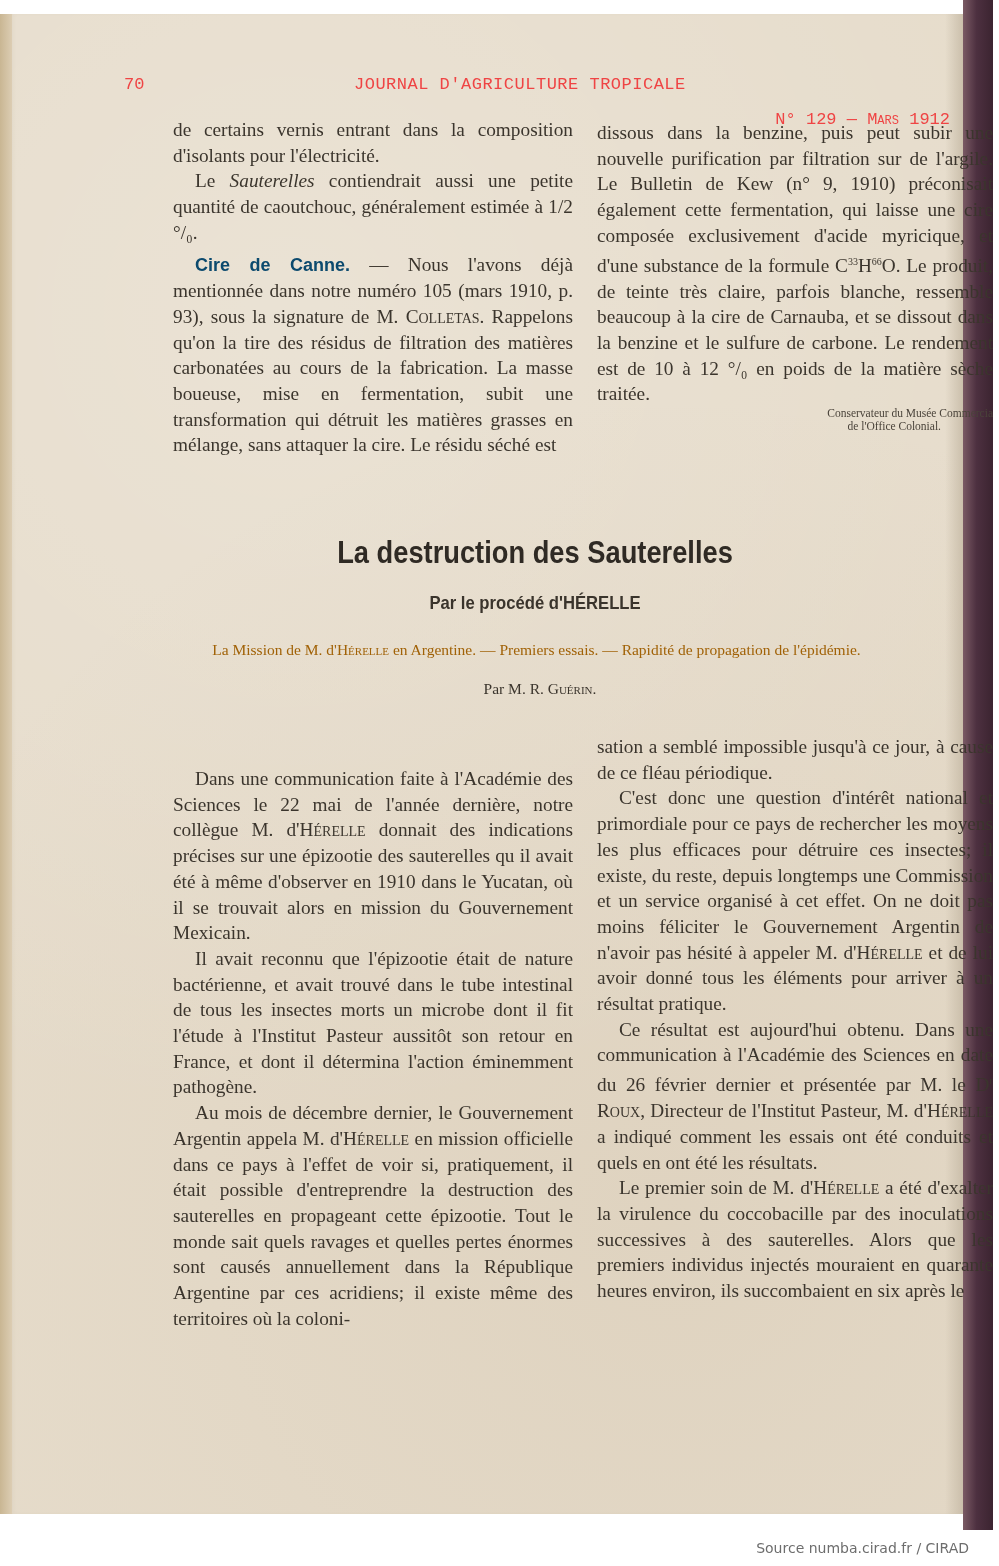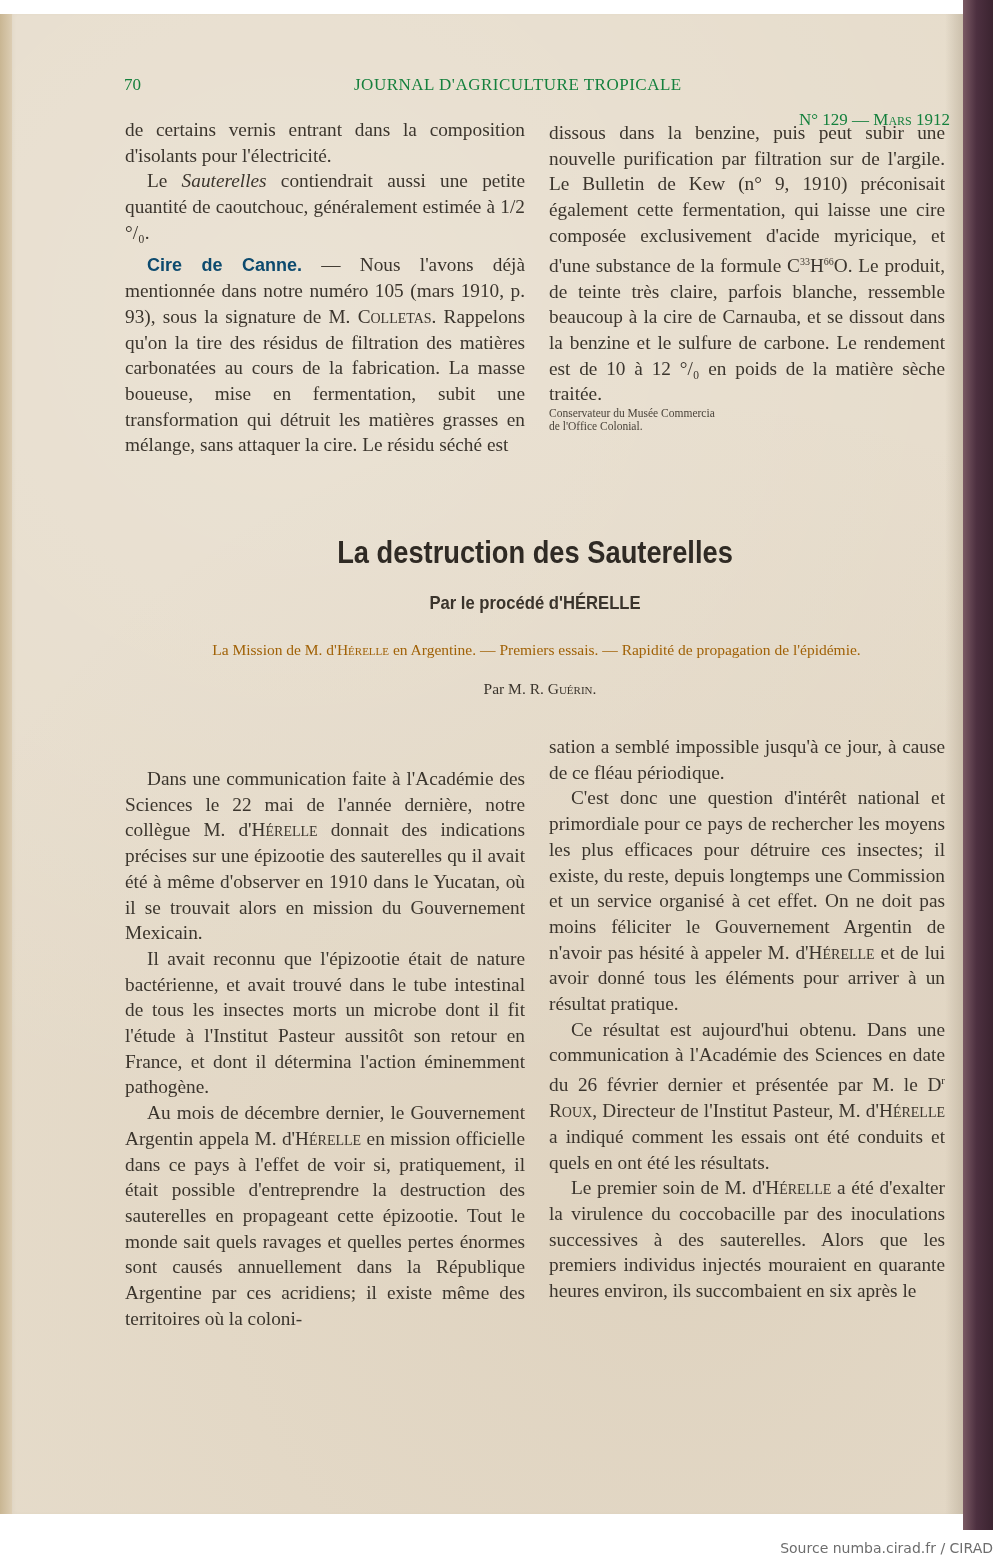--- a/index.html
+++ b/index.html
@@ -22,49 +22,50 @@
   }
   .page-right-shadow {
     position: absolute; left: 945px; top: 14px; width: 18px; height: 1500px;
     background: linear-gradient(to right, rgba(230,220,203,0), rgba(200,188,168,0.9));
   }
   .binding {
     position: absolute; left: 963px; top: 0; width: 30px; height: 1530px;
     background: linear-gradient(to right, #7a5a64, #4d3040 45%, #3b2430);
   }
   .source {
-    position: absolute; right: 6px; top: 1540px;
+    position: absolute; right: 30px; top: 1540px;
     font-family: "DejaVu Sans", sans-serif; font-size: 14px; color: #6d6d6d;
   }
   .running-head {
     position: absolute; left: 124px; top: 75px; width: 826px; height: 22px;
-    font-family: Liberation Serif, serif; color: #15803d; font-size: 17px;
+    font-family: Liberation Mono, monospace; color: #ef4444; font-size: 17px;
   }
   .running-head .folio { position: absolute; left: 0; top: 0; }
   .running-head .journal { position: absolute; left: 230px; top: 0; letter-spacing: 0.5px; }
   .running-head .issue { position: absolute; right: 0; top: 0; margin-top: 35px; }
   .sc { font-variant: small-caps; }
 
   .col {
     position: absolute; font-family: "Liberation Serif", serif;
     font-size: 19.3px; line-height: 25.7px; color: #3b352d;
     text-align: justify;
+    margin-left: 48px;
   }
   .col p { margin: 0; }
   .col .indent { text-indent: 22px; }
   .col .gap { margin-top: 6px; }
 
   .col-a { left: 125px; top: 117px; width: 400px; }
   .col-b { left: 549px; top: 120px; width: 396px; }
   .col-c { left: 125px; top: 766px; width: 400px; }
   .col-d { left: 549px; top: 734px; width: 396px; }
 
   .bold-lead { font-family: "Liberation Sans", sans-serif; font-weight: bold; font-size: 18px; color: #0c4a6e; }
   .signature { text-align: right; padding-right: 20px; margin-top: 6px !important; font-size: 16px; letter-spacing: 1px; }
-  .affil { font-family: "Liberation Serif", serif; font-size: 11.5px; line-height: 13px; color: #4a433a; }
+  .affil { text-align: right; font-family: "Liberation Serif", serif; font-size: 11.5px; line-height: 13px; color: #4a433a; }
   .affil span { display: block; }
 
   .title {
     position: absolute; left: 0; top: 535px; width: 1070px; text-align: center;
     font-family: "Liberation Sans", sans-serif; font-weight: bold; font-size: 31px;
     color: #2f2a24; transform: scaleX(0.88); transform-origin: center;
   }
   .subtitle {
     position: absolute; left: 0; top: 592px; width: 1070px; text-align: center;
     font-family: "Liberation Sans", sans-serif; font-weight: bold; font-size: 18.5px;

